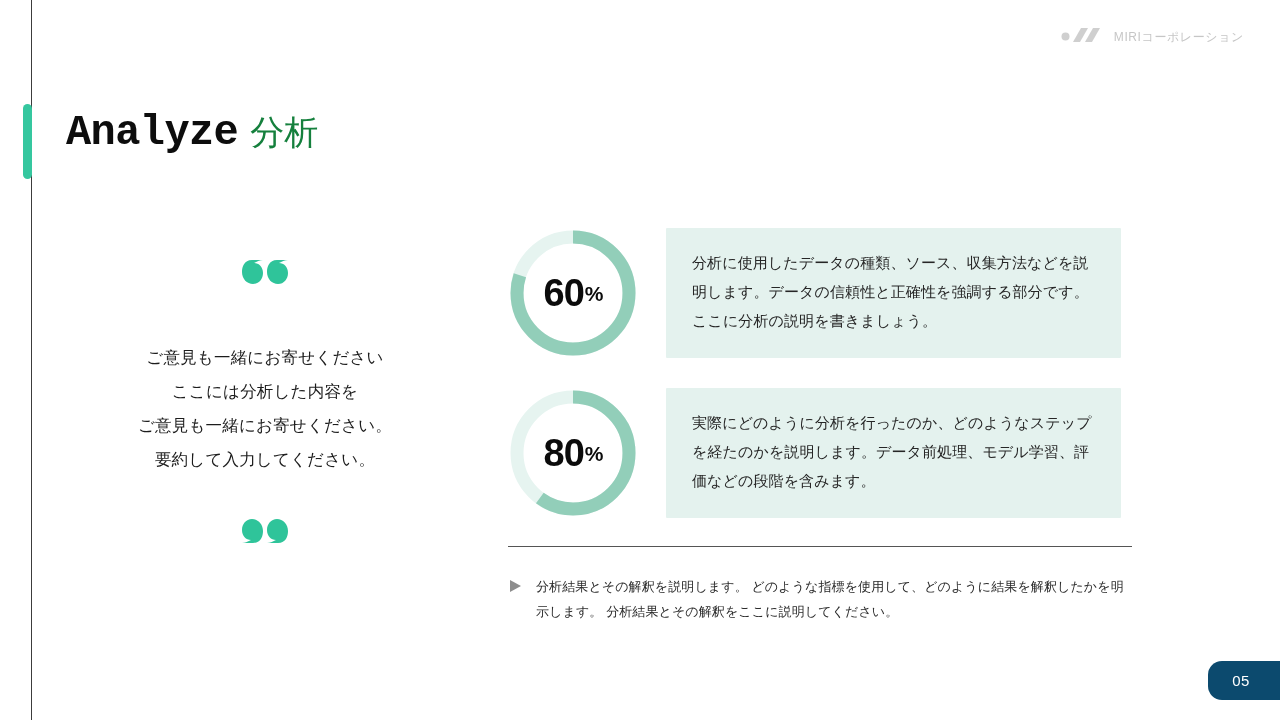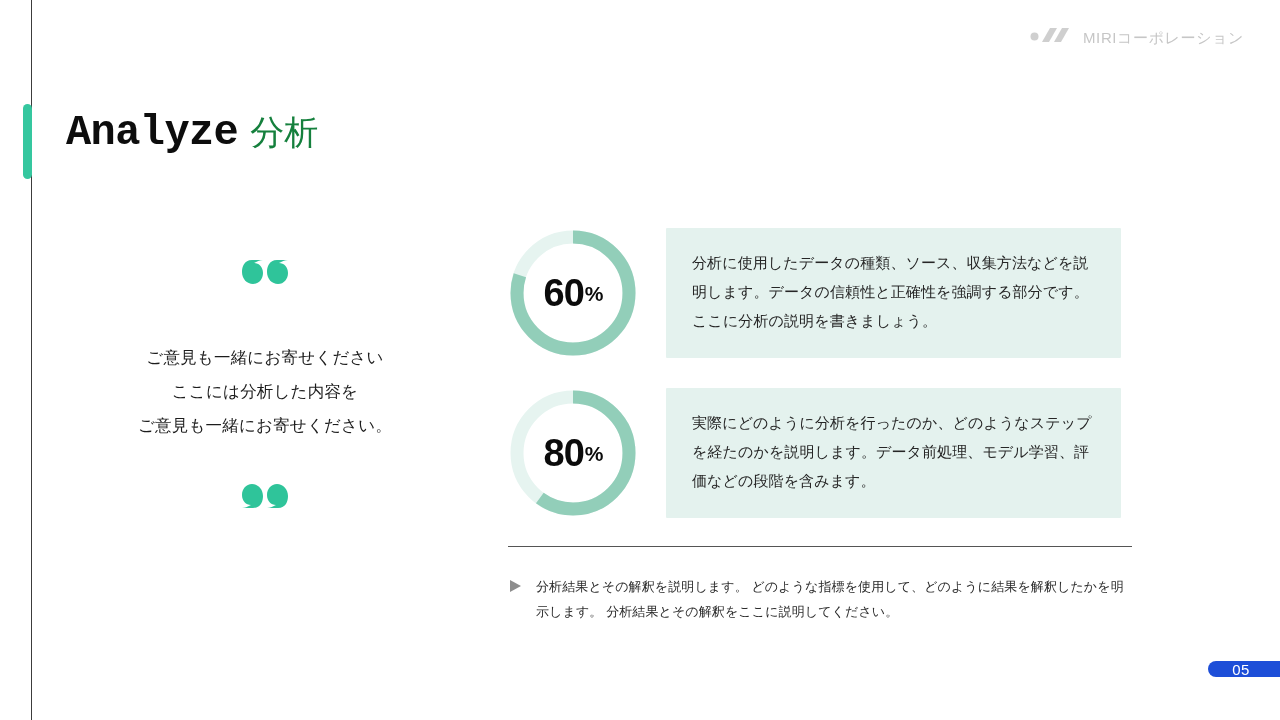--- a/index.html
+++ b/index.html
@@ -47,21 +47,21 @@
     right: 36px;
     top: 26px;
     display: flex;
     align-items: center;
     gap: 9px;
   }
   .brand-mark {
     display: block;
   }
   .brand-name {
-    font-size: 15px;
+    font-size: 12px;
     color: #c6c6c6;
     letter-spacing: 0.6px;
     white-space: nowrap;
     line-height: 1;
   }
 
   
   .title-row {
     position: absolute;
     left: 66px;
@@ -191,22 +191,22 @@
     color: #2b2b2b;
     letter-spacing: 0.1px;
   }
 
   
   .page-badge {
     position: absolute;
     right: 0;
     top: 661px;
     width: 72px;
-    height: 16px;
-    background: #1d4ed8;
+    height: 39px;
+    background: #0c4a6e;
     border-top-left-radius: 14px;
     border-bottom-left-radius: 14px;
     display: flex;
     align-items: center;
     justify-content: center;
   }
   .page-number {
     font-size: 15px;
     color: #ffffff;
     letter-spacing: 0.5px;
@@ -243,20 +243,21 @@
       <svg width="46" height="34" viewBox="0 0 46 34" aria-hidden="true">
         <path d="M10 2 C2 2 0 9 0 14 C0 21 5 26 11 26 C17 26 21 21 21 15 C21 9 17 5 12 5 C16 3 18 2 21 2 Z" fill="#2fc49a"></path>
         <path d="M35 2 C27 2 25 9 25 14 C25 21 30 26 36 26 C42 26 46 21 46 15 C46 9 42 5 37 5 C41 3 43 2 46 2 Z" fill="#2fc49a"></path>
       </svg>
     </span>
 
     <div class="quote-body">
       <span>ご意見も一緒にお寄せください</span>
       <span>ここには分析した内容を</span>
       <span>ご意見も一緒にお寄せください。</span>
+      <span>要約して入力してください。</span>
     </div>
 
     <span class="quote-glyph quote-close">
       <svg width="46" height="34" viewBox="0 0 46 34" aria-hidden="true">
         <g transform="rotate(180 23 14)">
           <path d="M10 2 C2 2 0 9 0 14 C0 21 5 26 11 26 C17 26 21 21 21 15 C21 9 17 5 12 5 C16 3 18 2 21 2 Z" fill="#2fc49a"></path>
           <path d="M35 2 C27 2 25 9 25 14 C25 21 30 26 36 26 C42 26 46 21 46 15 C46 9 42 5 37 5 C41 3 43 2 46 2 Z" fill="#2fc49a"></path>
         </g>
       </svg>
     </span>

